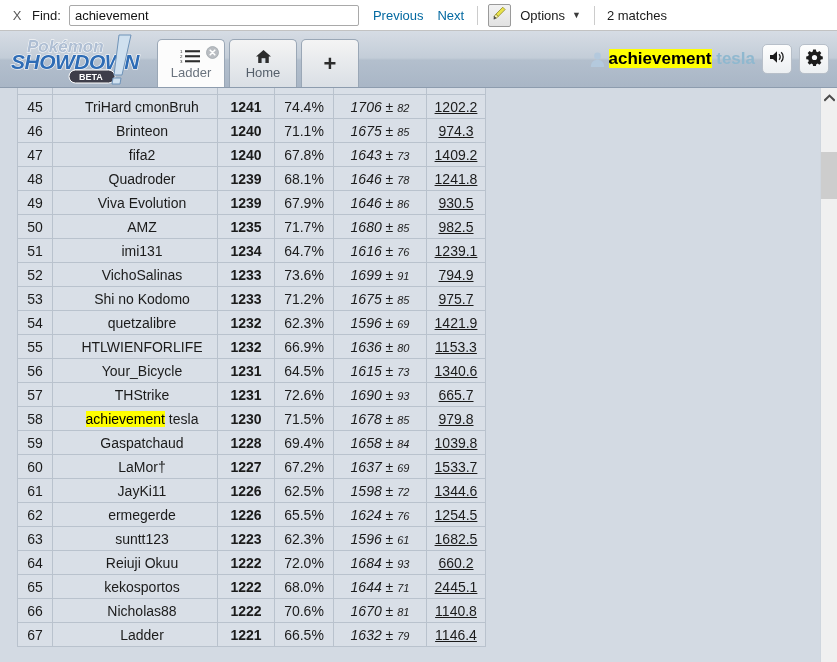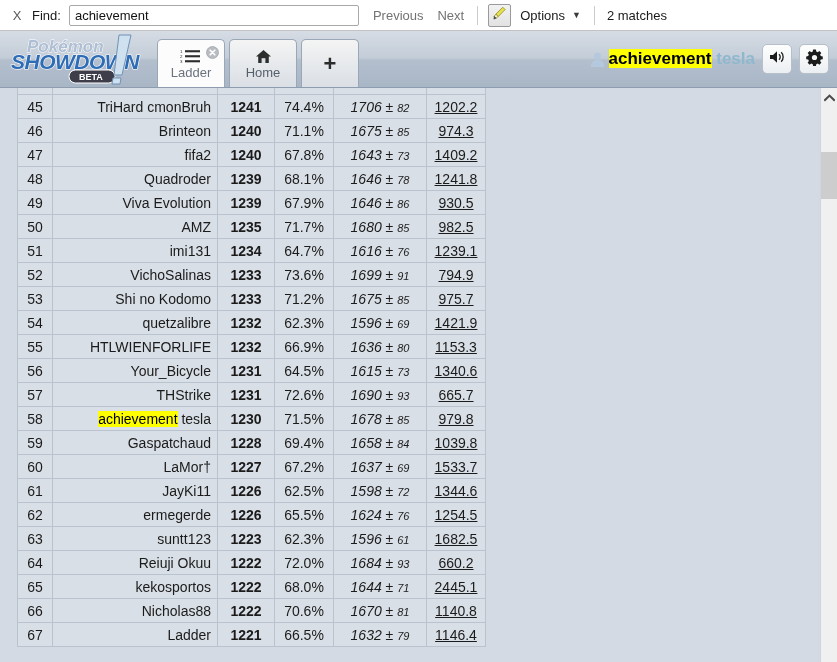--- a/index.html
+++ b/index.html
@@ -50,21 +50,21 @@
     background: #fff;
     font-size: 13px;
     color: #121212;
     padding: 0 5px;
     box-sizing: border-box;
     font-family: "Liberation Sans", sans-serif;
     outline: none;
   }
   #findbar .fb-btn {
     font-size: 13px;
-    color: #737373;
+    color: #0369a1;
     margin-left: 14px;
     cursor: pointer;
     white-space: nowrap;
   }
   #findbar .fb-sep {
     width: 1px;
     height: 19px;
     background: #cccccc;
     margin-left: 13px;
   }
@@ -243,21 +243,21 @@
     vertical-align: middle;
     background: #d9dfe7;
   }
   #ladder-table td.c-rank {
     width: 35px;
     text-align: center;
     padding: 0 4px;
   }
   #ladder-table td.c-user {
     width: 165px;
-    text-align: right;
+    text-align: center;
     padding-left: 20px;
   }
   #ladder-table td.c-elo {
     width: 57px;
     text-align: center;
     font-weight: bold;
   }
   #ladder-table td.c-gxe {
     width: 59px;
     text-align: center;

